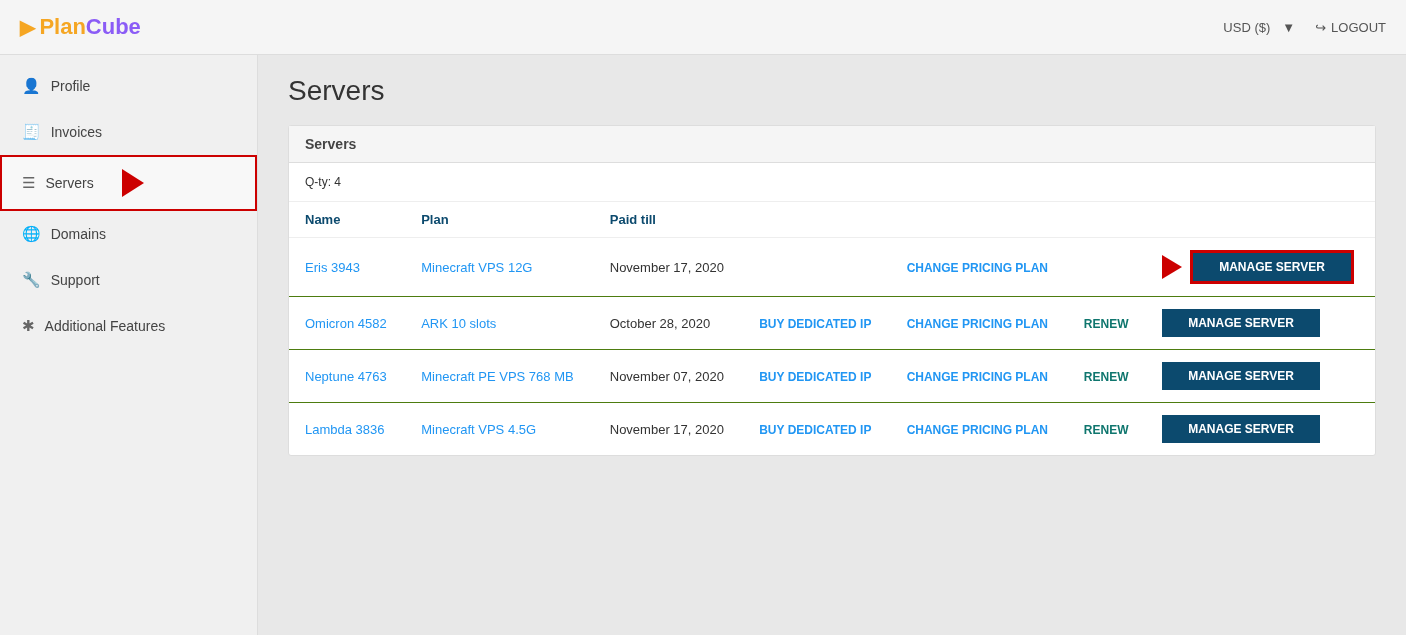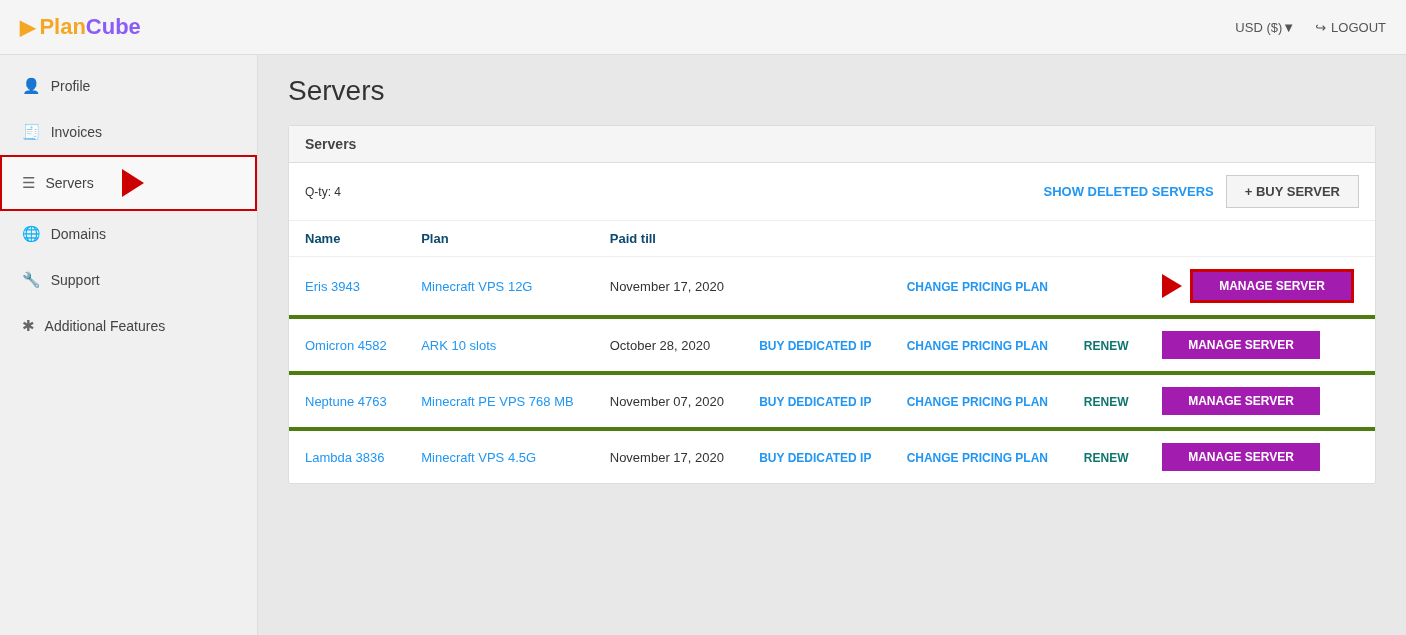--- a/index.html
+++ b/index.html
@@ -25,21 +25,21 @@
       display: flex;
       align-items: center;
       gap: 20px;
     }
     .currency-selector {
       color: #555;
       font-size: 13px;
       cursor: pointer;
       display: flex;
       align-items: center;
-      gap: 0;
+      gap: 12px;
     }
     .logout-btn {
       color: #555;
       font-size: 13px;
       cursor: pointer;
       display: flex;
       align-items: center;
       gap: 5px;
       text-decoration: none;
     }
@@ -158,21 +158,21 @@
       text-align: left;
       padding: 10px 16px;
       font-weight: 700;
       color: #0c4a6e;
       font-size: 13px;
       border-bottom: 1px solid #eee;
     }
     .servers-table td {
       padding: 12px 16px;
       font-size: 13px;
-      border-bottom: 4px solid #4d7c0f;
+      border-bottom: 1px solid #4d7c0f;
       vertical-align: middle;
     }
     .servers-table tr:last-child td { border-bottom: none; }
 
     .link-blue {
       color: #2196F3;
       cursor: pointer;
       text-decoration: none;
     }
 
@@ -185,21 +185,21 @@
       white-space: nowrap;
     }
     .renew-link {
       color: #0f766e;
       font-size: 12px;
       font-weight: 700;
       cursor: pointer;
       text-transform: uppercase;
     }
     .manage-btn {
-      background: #a21caf;
+      background: #0c4a6e;
       color: #fff;
       border: none;
       padding: 7px 26px;
       font-size: 12px;
       font-weight: 700;
       cursor: pointer;
       white-space: nowrap;
       text-transform: uppercase;
     }
     .manage-btn.highlighted {
@@ -268,24 +268,20 @@
 
   <div class="main">
     <h1 class="page-title">Servers</h1>
 
     <div class="card">
       <div class="card-header">Servers</div>
       <div class="card-body">
 
         <div class="qty-row">
           <span class="qty-text">Q-ty: 4</span>
-          <div class="qty-actions">
-            <span class="show-deleted">SHOW DELETED SERVERS</span>
-            <button class="buy-server-btn">+ BUY SERVER</button>
-          </div>
         </div>
 
         <table class="servers-table">
           <thead>
             <tr>
               <th>Name</th>
               <th>Plan</th>
               <th>Paid till</th>
               <th></th>
               <th></th>

